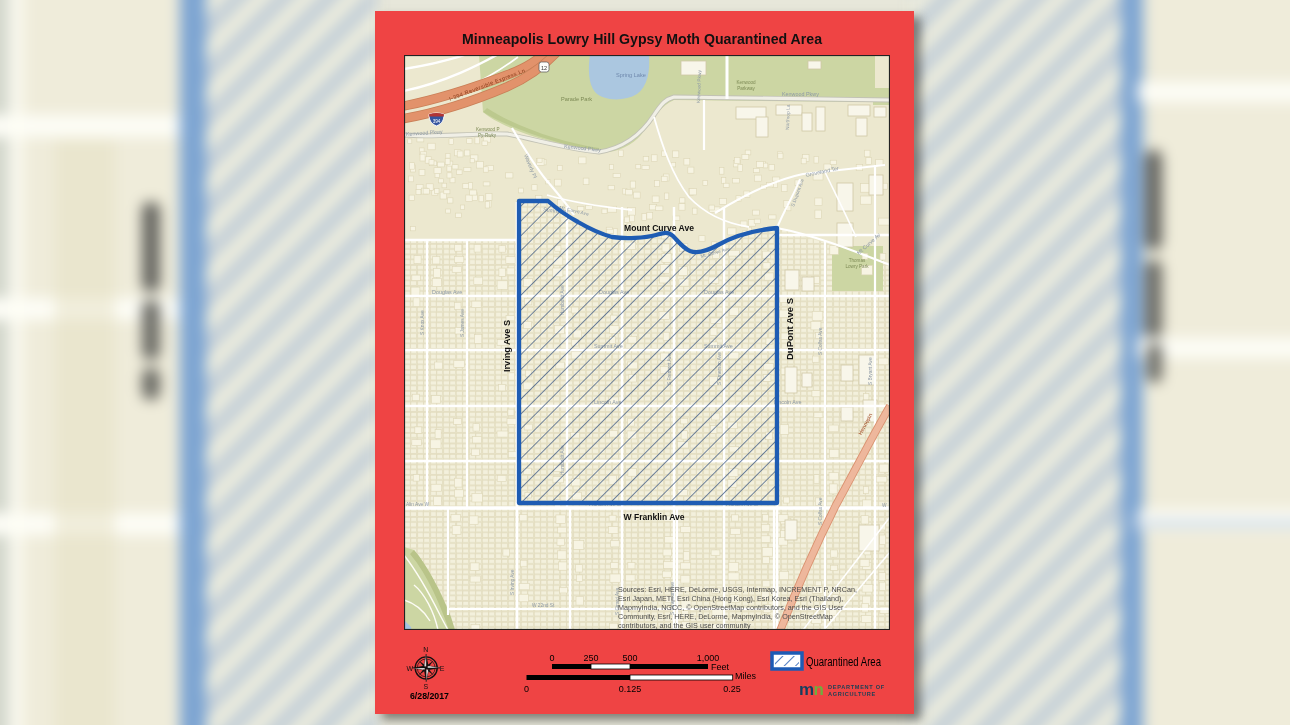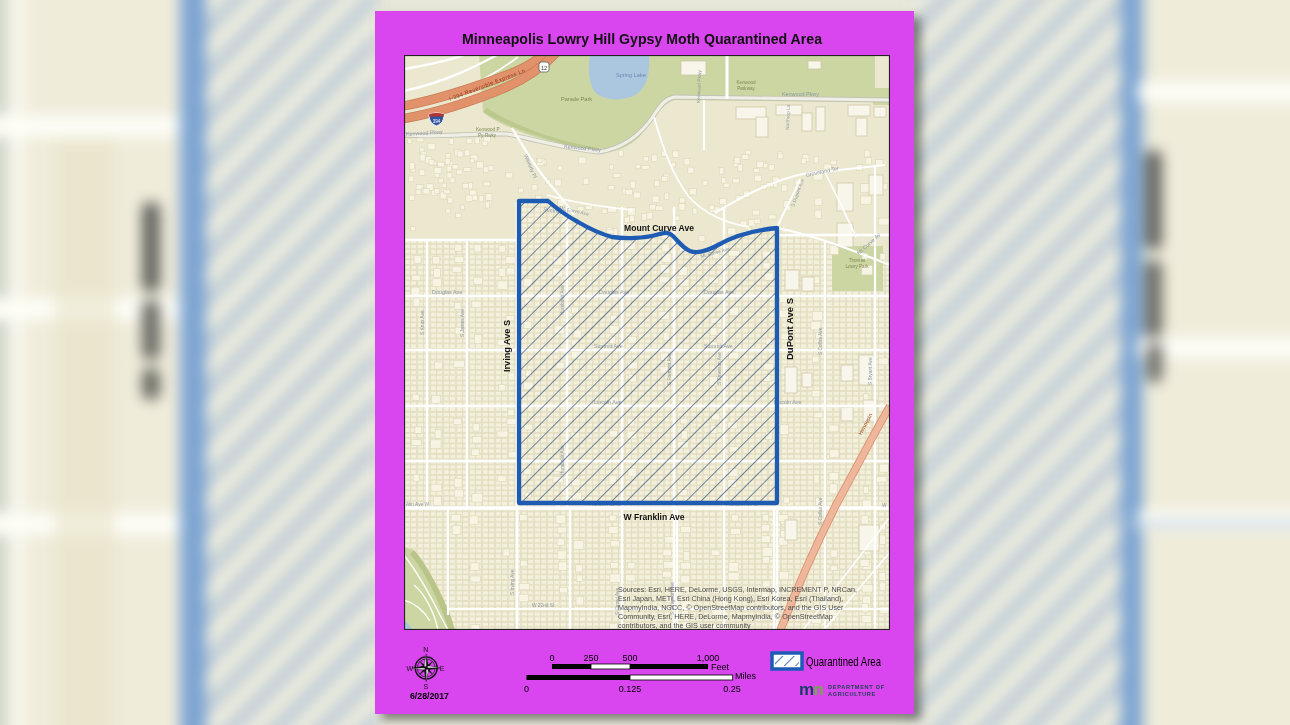--- a/index.html
+++ b/index.html
@@ -44,21 +44,21 @@
     <div class="abs" style="left:1158px;top:102px;width:172px;height:20px;background:#fdfdf6;"></div>
     <div class="abs" style="left:1158px;top:358px;width:172px;height:20px;background:#fdfdf6;"></div>
     <div class="abs" style="left:1158px;top:530px;width:172px;height:20px;background:#fdfdf6;"></div>
     <div class="abs" style="left:1130px;top:540px;width:200px;height:7px;background:#9db8d8;opacity:.55"></div>
 
     <div class="abs" style="left:1165px;top:170px;width:17px;height:100px;background:#63635e;border-radius:8px;"></div>
     <div class="abs" style="left:1165px;top:280px;width:17px;height:78px;background:#6a6a64;border-radius:8px;"></div>
     <div class="abs" style="left:1167px;top:363px;width:15px;height:40px;background:#6a6a64;border-radius:8px;"></div>
   </div>
 
-  <div class="abs" id="page" style="left:375px;top:11px;width:539px;height:703px;background:#d946ef;
+  <div class="abs" id="page" style="left:375px;top:11px;width:539px;height:703px;background:#ef4444;
        box-shadow:7px 6px 9px rgba(45,45,40,.55);">
   <svg width="539" height="703" viewBox="0 0 539 703">
     <defs>
 
       <pattern id="qhatch" width="10.5" height="10.5" patternUnits="userSpaceOnUse" patternTransform="rotate(45)">
         <rect width="10.5" height="10.5" fill="none"></rect>
         <line x1="0" y1="0" x2="0" y2="10.5" stroke="#32507f" stroke-width="1.35"></line>
       </pattern>
       <pattern id="blocktex" width="13" height="10.5" patternUnits="userSpaceOnUse">
         <rect width="13" height="10.5" fill="#e7e2c6"></rect>

